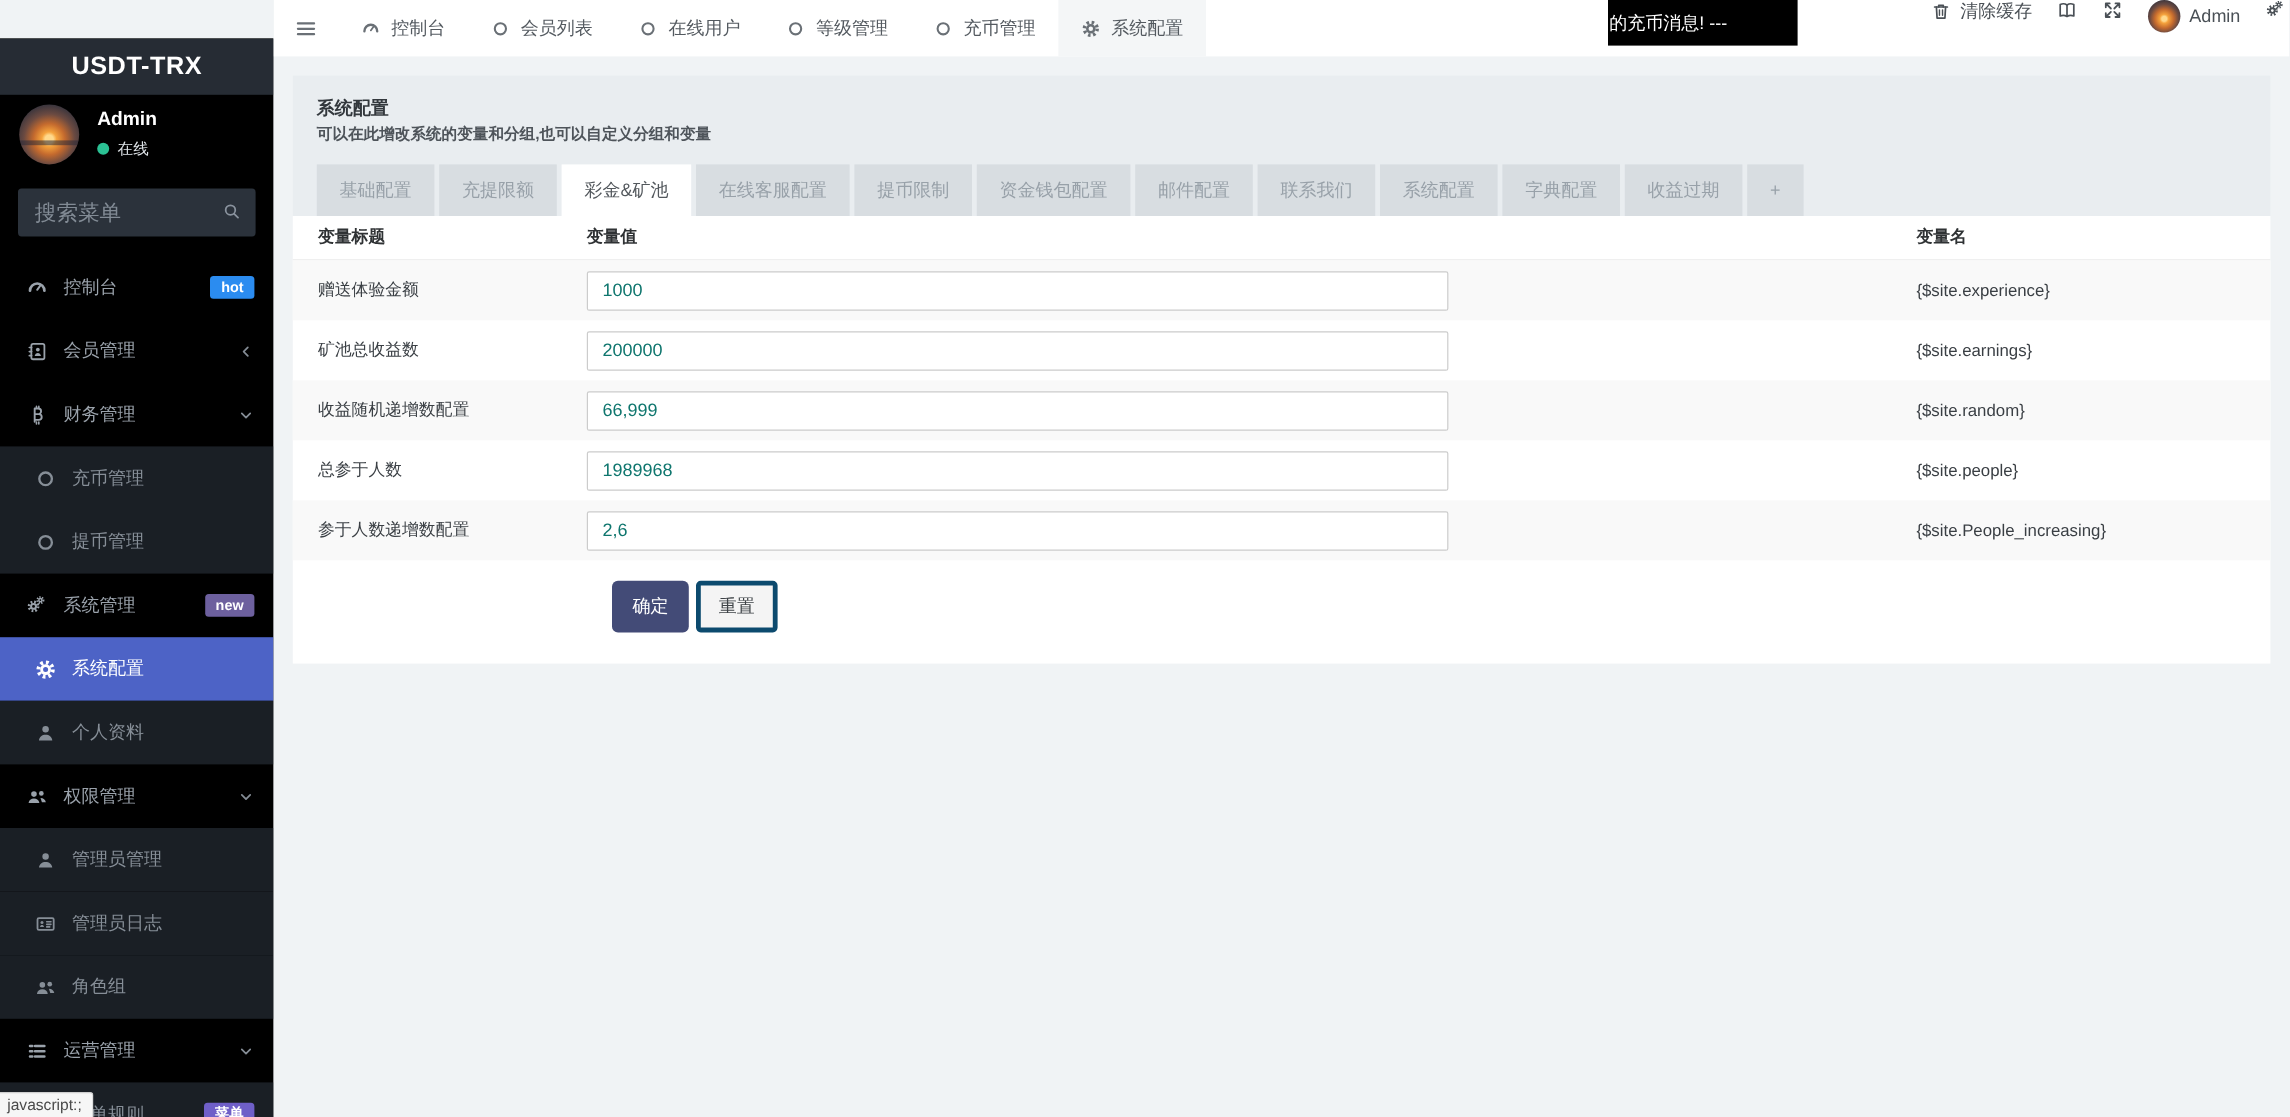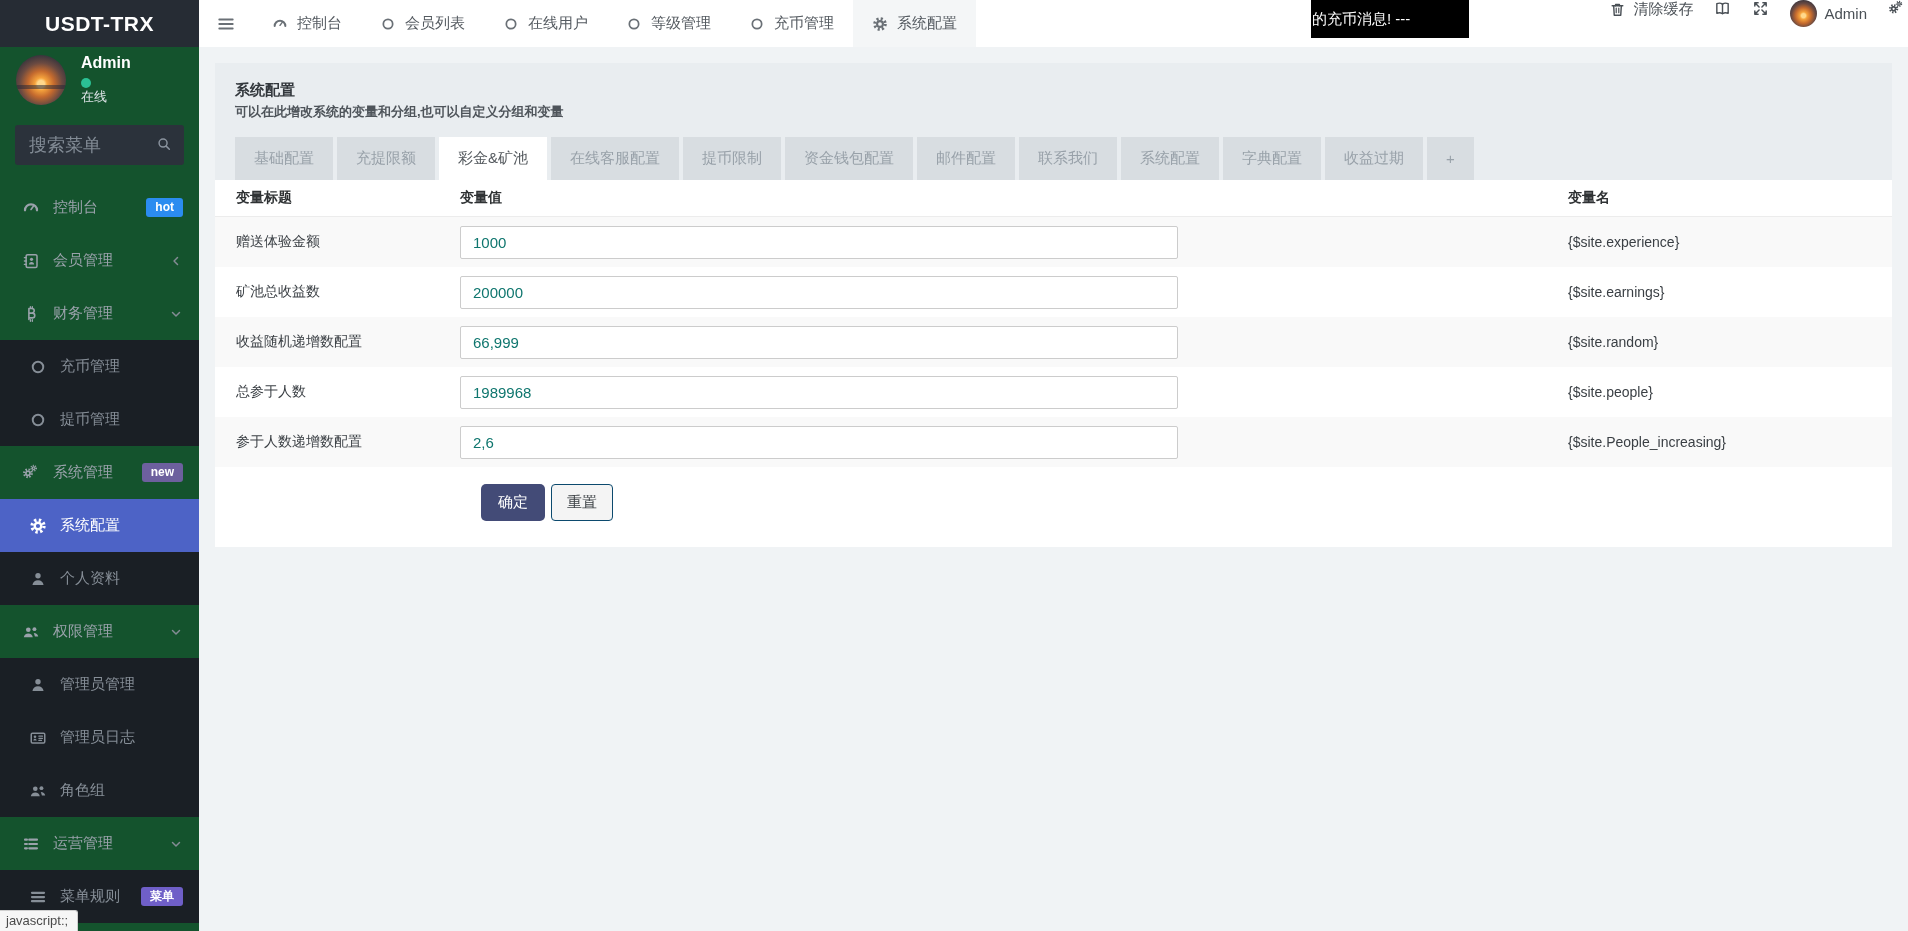--- a/index.html
+++ b/index.html
@@ -1,31 +1,31 @@
 <!DOCTYPE html>
 <html><head>
 <meta charset="utf-8">
 <style>
   * { margin:0; padding:0; box-sizing:border-box; }
   html,body { width:1908px; height:931px; overflow:hidden; }
   body { font-family:"Liberation Sans","DejaVu Sans",sans-serif; background:#f0f3f5; position:relative; }
   #app { display:flex; width:1908px; height:931px; }
 
   
-  .sidebar { width:199px; flex-shrink:0; background:#14532d; overflow:hidden; }
+  .sidebar { width:228px; flex-shrink:0; background:#000000; overflow:hidden;margin-top:32px; }
   .logo { height:47px; background:#262c34; display:flex; align-items:center; justify-content:center;
           color:#fff; font-size:21px; font-weight:bold; letter-spacing:.5px; }
   .user { display:flex; align-items:center; padding:10px 16px; height:66px; }
   .avatar { width:50px; height:50px; border-radius:50%; flex-shrink:0;
             background: radial-gradient(circle at 50% 58%, #ffd98c 0 9%, #f5a23c 16%, #c46a2e 34%, #6b4a41 55%, #33323c 78%, #23242c 100%);
             position:relative; overflow:hidden; }
   .avatar::after { content:""; position:absolute; left:0; right:0; top:60%; height:4px; background:rgba(40,40,55,.55); }
   .user-meta { margin-left:15px; }
   .user-name { color:#fff; font-weight:bold; font-size:16px; }
-  .user-status { display:flex; align-items:flex-start; margin-top:6px; color:#dfe4e8; font-size:13px;flex-direction:column; }
+  .user-status { display:flex; align-items:center; margin-top:6px; color:#dfe4e8; font-size:13px; }
   .status-dot { width:10px; height:10px; border-radius:50%; background:#2bc194; margin-right:7px; }
   .search-wrap { margin:12px 15px 16px; position:relative; }
   .search-input { width:100%; height:40px; background:#2b323b; border:none; border-radius:3px;
                   padding:0 36px 0 14px; color:#cfd6dc; font-size:18px; }
   .search-input::placeholder { color:#828b95; }
   .search-wrap .icn { position:absolute; right:12px; top:11px; color:#8a939e; }
 
   .menu-item { height:53px; display:flex; align-items:center; padding:0 16px 0 22px;
                font-size:15px; color:#9aa2ab; cursor:pointer; }
   .menu-item.sub { background:#1a1f25; color:#868e97; padding-left:29px; }
@@ -65,21 +65,21 @@
            border-bottom:1px solid #ececec; }
   .col-title { width:245px; padding-left:21px; flex-shrink:0; }
   .col-value { width:1108px; flex-shrink:0; }
   .col-var { flex:1; }
   .trow { display:flex; align-items:center; height:50px; font-size:14px; color:#3a3f44; }
   .trow.striped { background:#f9f9f9; }
   .val-input { width:718px; height:33px; border:1px solid #ccc; border-radius:2px; padding:0 12px;
                font-size:15px; color:#0f766e; background:#fff; font-family:inherit; }
   .actions { display:flex; gap:6px; padding:17px 0 0 266px; }
   .btn-primary { background:#434b77; color:#fff; border:none; border-radius:5px; padding:9px 17px; font-size:15px; cursor:pointer; }
-  .btn-default { background:#f4f4f4; color:#3d4246; border:1px solid #0c4a6e; border-radius:4px; padding:8px 15px; font-size:15px; cursor:pointer; }
+  .btn-default { background:#f4f4f4; color:#3d4246; border:4px solid #0c4a6e; border-radius:4px; padding:8px 15px; font-size:15px; cursor:pointer; }
 
   .status-hint { position:fixed; left:0; bottom:0; background:#f6f6f6; border:1px solid #cfcfcf; border-left:none;
                  border-bottom:none; border-top-right-radius:3px; padding:2px 9px 3px 6px; font-size:13px; color:#4a4a4a; z-index:9; }
 </style>
 </head>
 <body>
 
 <div id="app">
 
   <aside class="sidebar">

